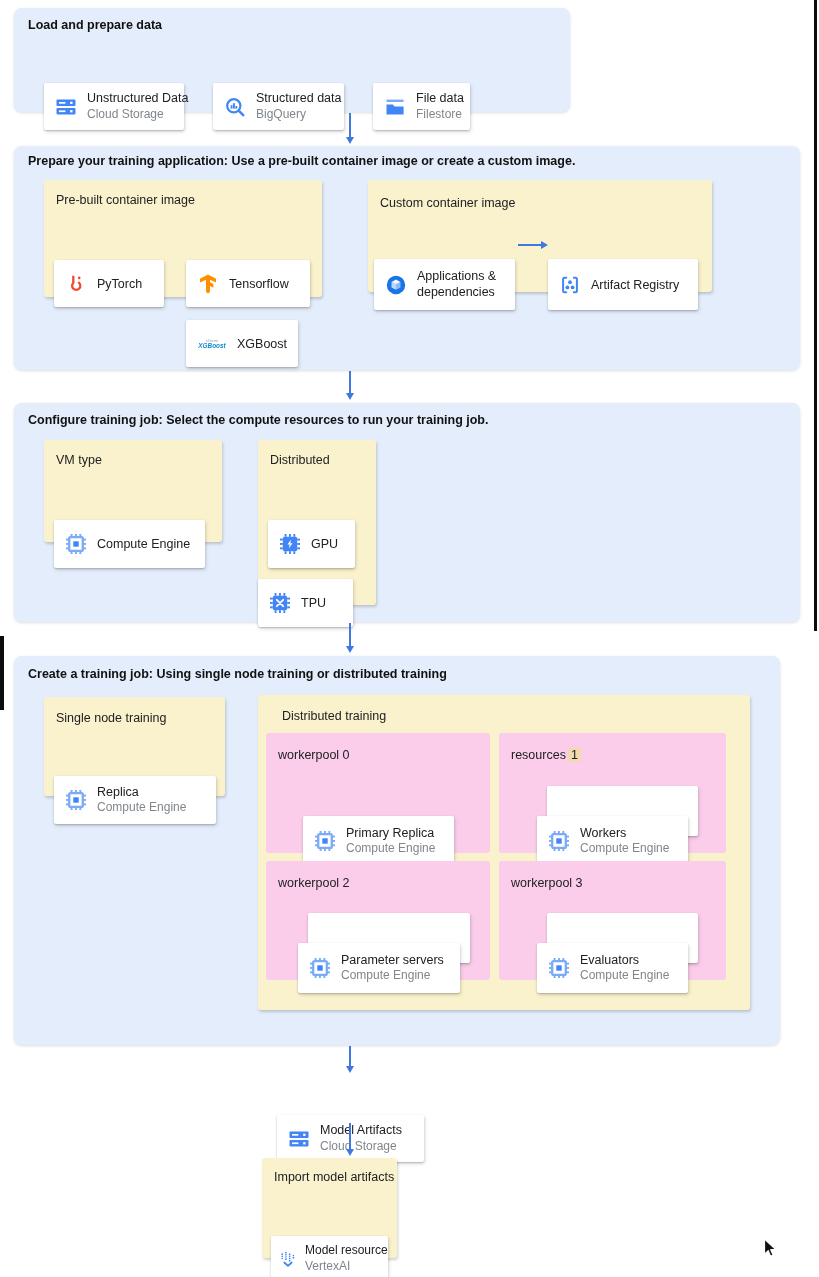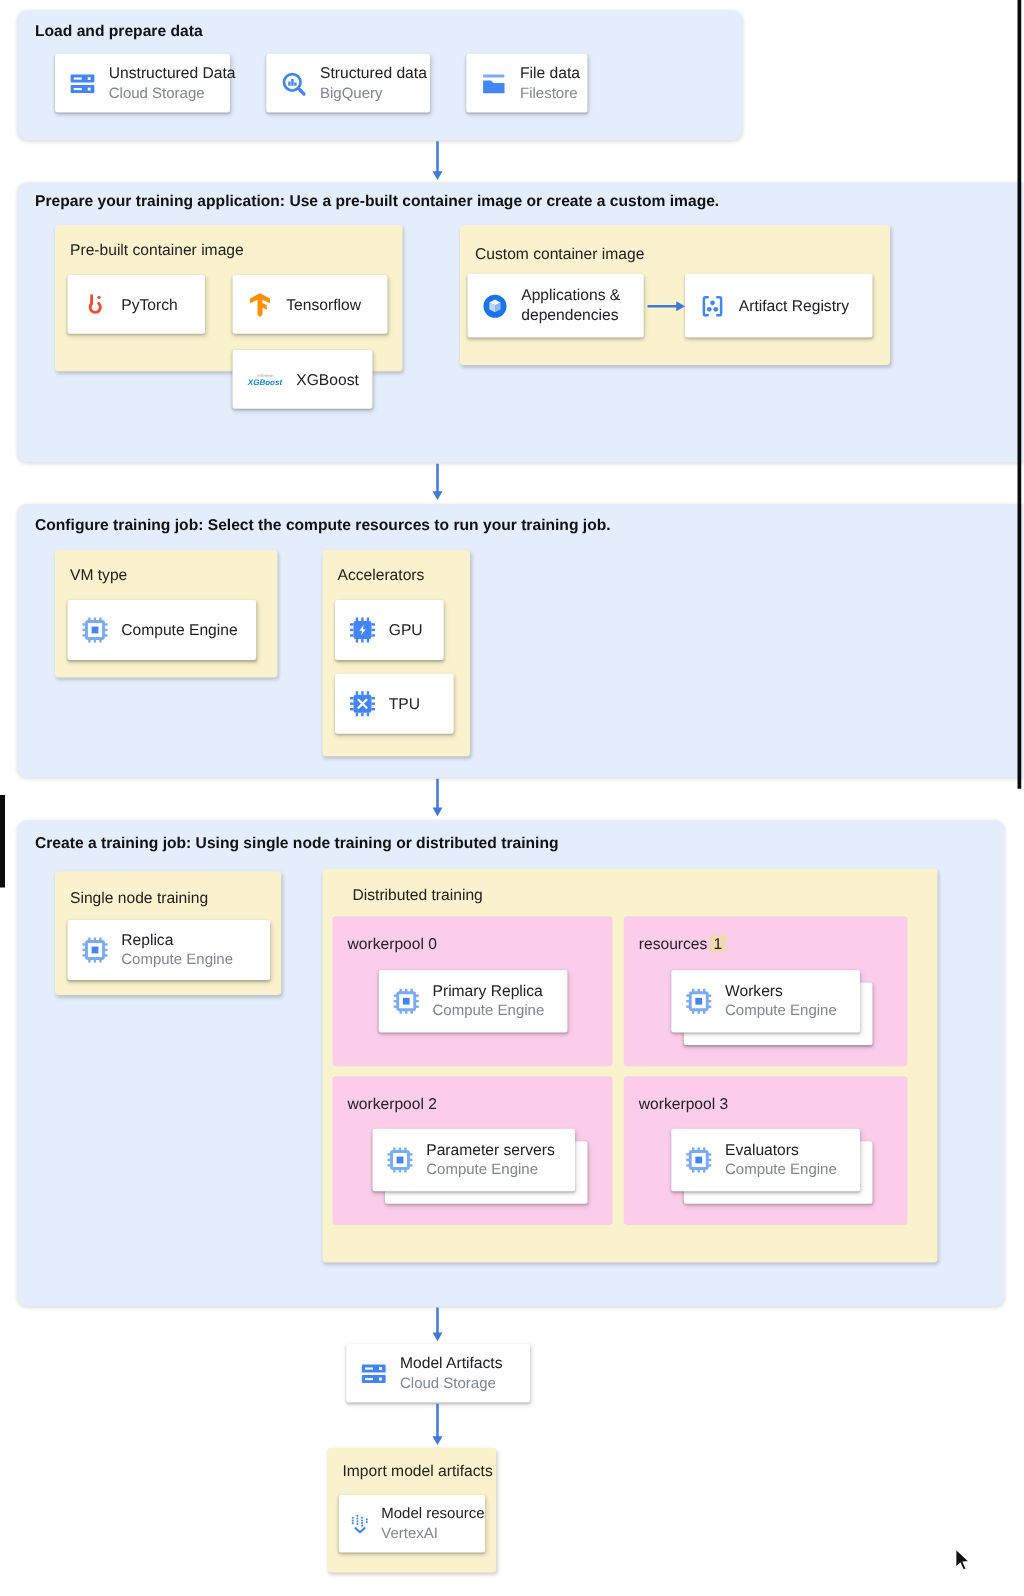--- a/index.html
+++ b/index.html
@@ -1,23 +1,23 @@
 <!DOCTYPE html>
 <html><head>
 <meta charset="utf-8">
 <style>
   html,body{margin:0;padding:0;background:#fff;}
   #canvas{position:relative;width:819px;height:1277px;background:#fff;overflow:hidden;
           font-family:"Liberation Sans",sans-serif;color:#202124;}
-  .panel{position:absolute;background:#e4edfb;border-radius:8px;box-shadow:0 1px 3px rgba(60,64,67,.18);padding-left:24px;}
+  .panel{position:absolute;background:#e4edfb;border-radius:8px;box-shadow:0 1px 3px rgba(60,64,67,.18);}
   .ybox{position:absolute;background:#faf2cc;border-radius:3px;box-shadow:1px 2px 3px rgba(0,0,0,.18);}
   .pool{position:absolute;background:#fbcdeb;border-radius:3px;}
   .card{position:absolute;background:#fff;border-radius:2px;
         box-shadow:0 1px 2px rgba(0,0,0,.22),1px 2px 4px rgba(0,0,0,.12);
-        display:flex;align-items:center;gap:9px;padding:0 8px 0 10px;box-sizing:border-box;}
+        display:flex;align-items:center;gap:9px;padding:0 8px 0 10px;box-sizing:border-box;margin-top:40px;}
   .ghost{position:absolute;background:#fff;border-radius:2px;
          box-shadow:0 1px 2px rgba(0,0,0,.22),1px 2px 4px rgba(0,0,0,.12);}
   .tcol{display:flex;flex-direction:column;line-height:1.15;min-width:0;}
   .t{font-size:12.5px;color:#202124;white-space:nowrap;}
   .s{font-size:12px;color:#80868b;white-space:nowrap;margin-top:2px;}
   .t.wrap{white-space:normal;line-height:1.25;}
   .h1{position:absolute;font-weight:bold;font-size:12.5px;color:#111;white-space:nowrap;}
   .lbl{position:absolute;font-size:12.5px;color:#202124;white-space:nowrap;}
   .hl{background:#f3d9b0;padding:0 3px;margin-left:2px;}
   .ic{width:24px;height:24px;flex:none;}
@@ -252,28 +252,28 @@
       <div class="lbl" style="left:12px;top:13px">VM type</div>
       <div class="card" style="left:10px;top:40px;width:151px;height:48px">
         <svg class="ic">
             <use href="#i-chip"></use>
           </svg>
         <div class="t">Compute Engine</div>
       </div>
     </div>
 
     <div class="ybox" style="left:244px;top:37px;width:118px;height:165px">
-      <div class="lbl" style="left:12px;top:13px">Accelerators</div>
+      <div class="lbl" style="left:12px;top:13px">Distributed</div>
       <div class="card" style="left:10px;top:40px;width:87px;height:48px">
         <svg class="ic">
             <use href="#i-gpu"></use>
           </svg>
         <div class="t">GPU</div>
       </div>
-      <div class="card" style="left:10px;top:99px;width:95px;height:48px">
+      <div class="card" style="left:0;top:99px;width:95px;height:48px">
         <svg class="ic">
             <use href="#i-tpu"></use>
           </svg>
         <div class="t">TPU</div>
       </div>
     </div>
 
   </section>
 
   <div class="varrow" style="left:349px;top:623px;height:24px"></div>

